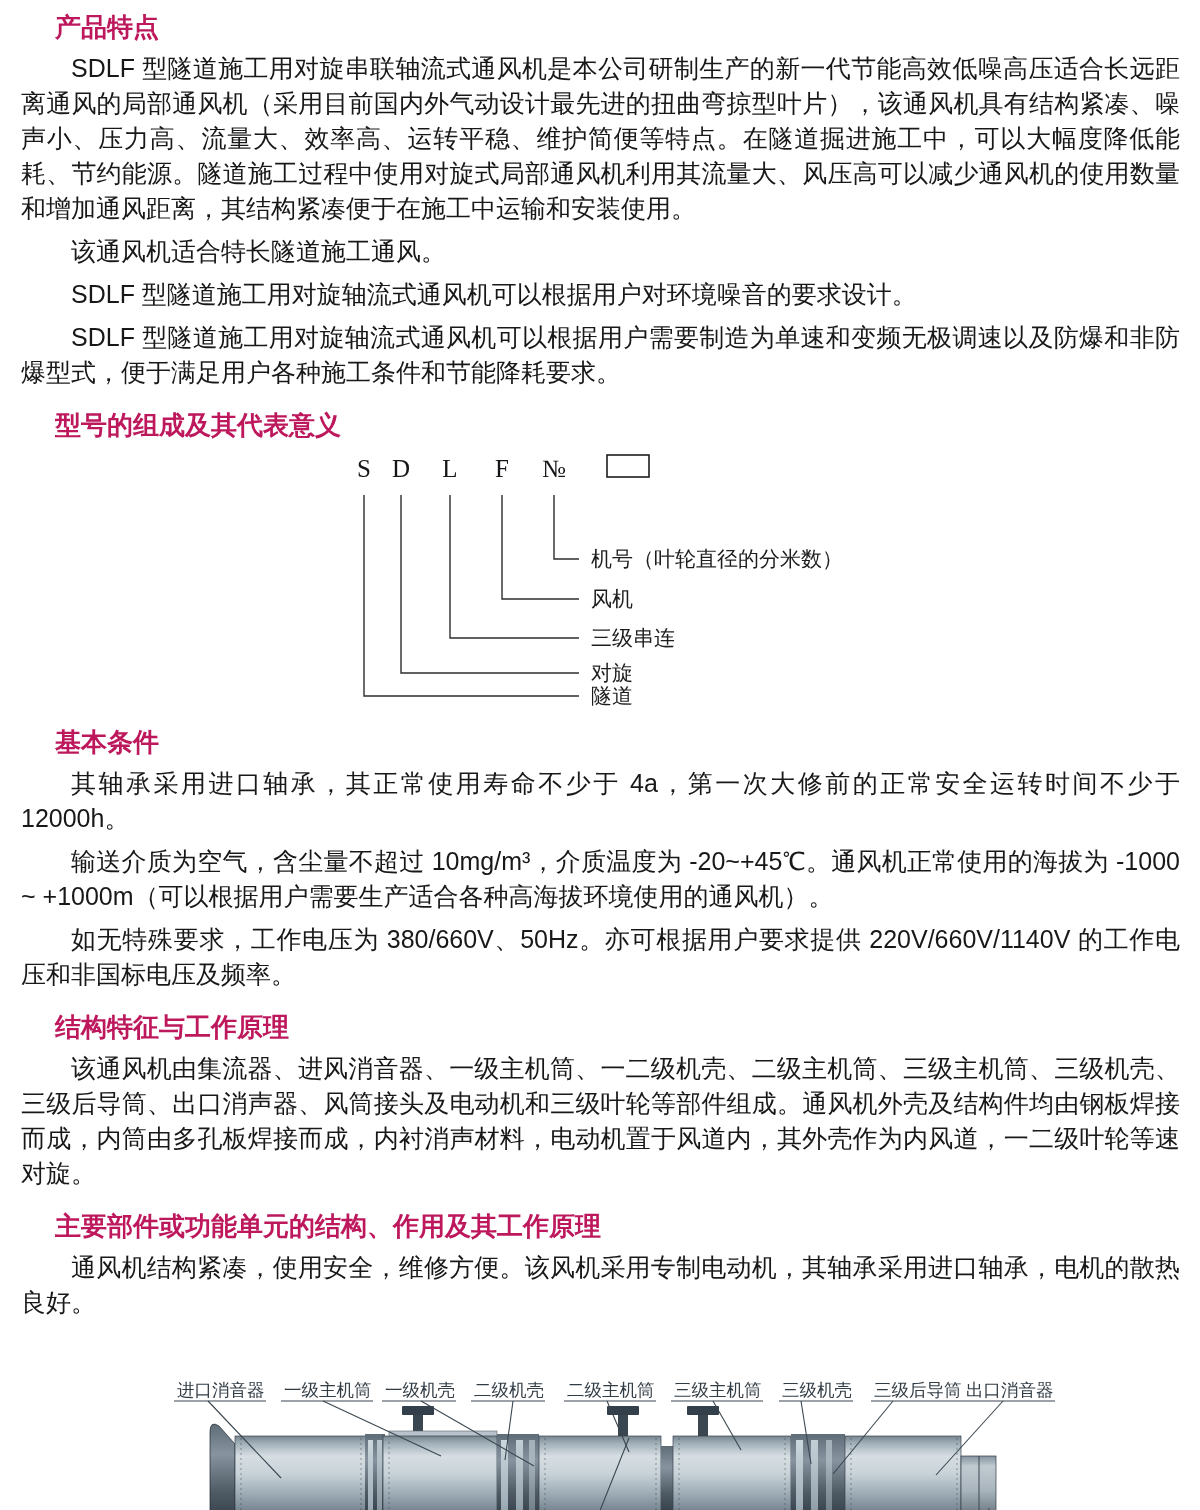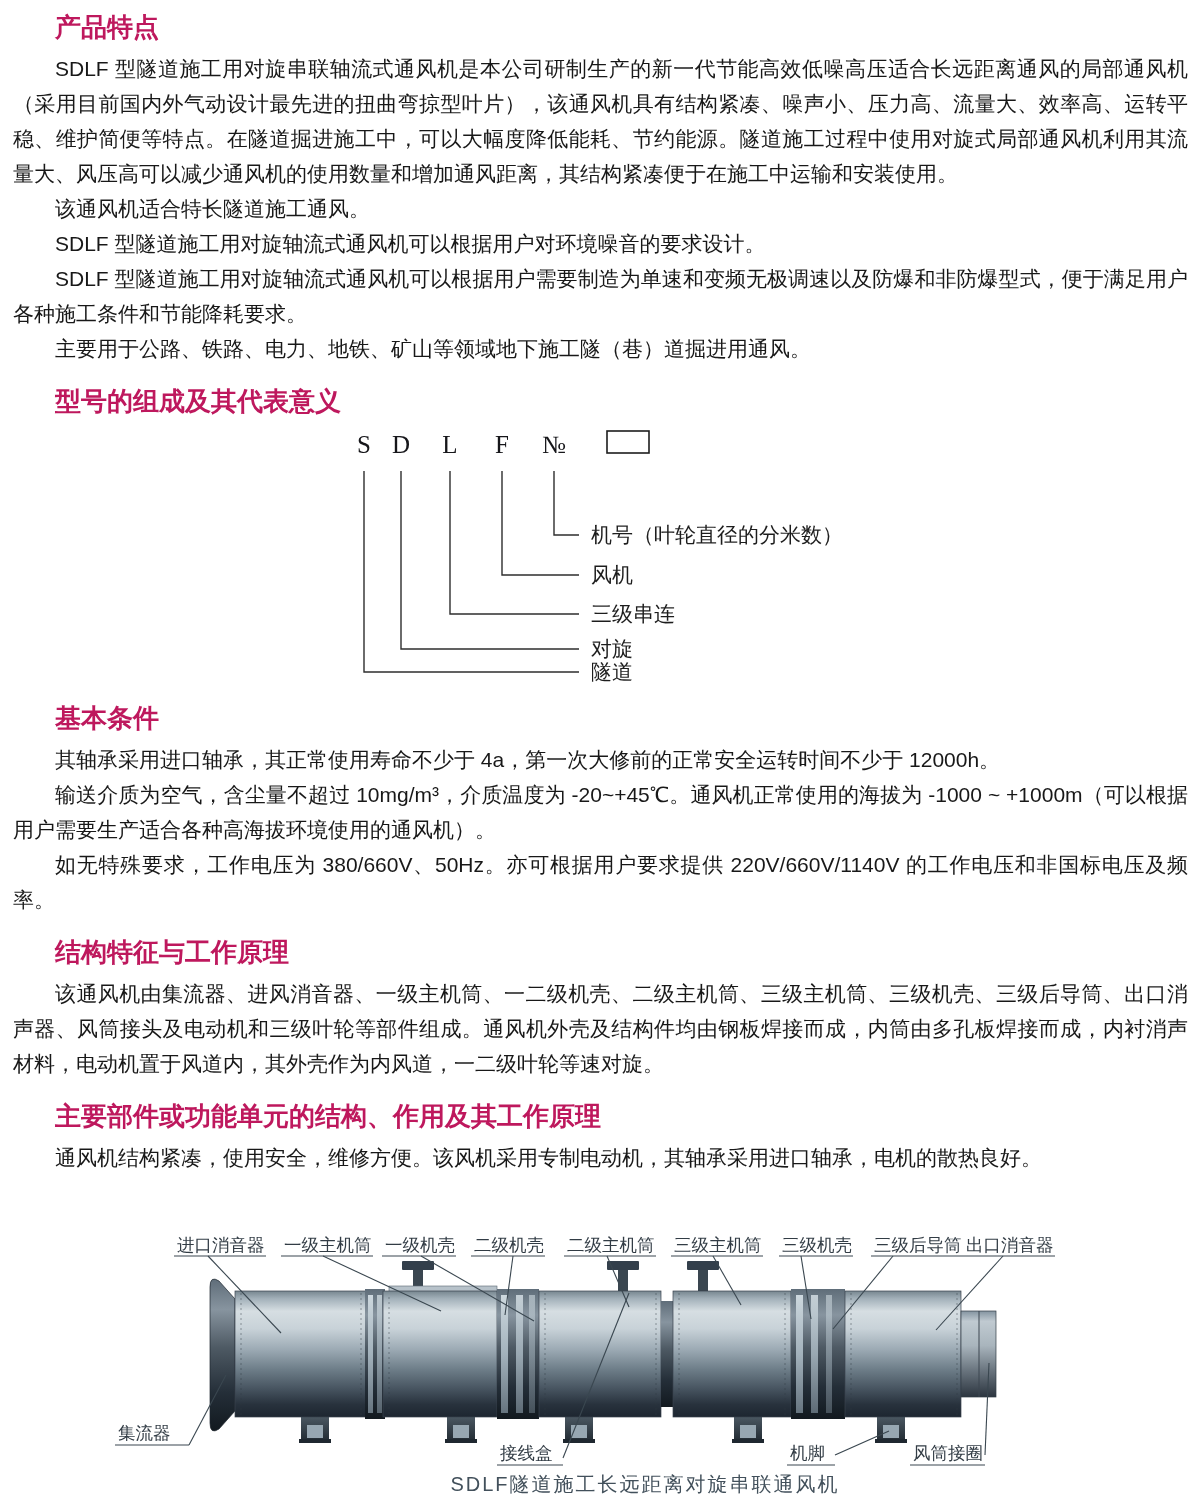--- a/index.html
+++ b/index.html
@@ -1,21 +1,21 @@
 <!DOCTYPE html>
 <html><head>
 <meta charset="utf-8">
 <style>
   html,body{margin:0;padding:0;background:#ffffff;}
   body{width:1200px;font-family:"Liberation Sans",sans-serif;color:#171717;}
   .page{position:relative;width:1200px;min-height:1510px;padding:0;box-sizing:border-box;}
   .inner{padding:10px 12px 20px 13px;}
   h2.sec-heading{font-size:26px;line-height:30px;font-weight:bold;margin:20px 0 9px 42px;color:#be185d;}
   h2.first{margin-top:2px;}
-  p.body-p{font-size:21px;line-height:35px;margin:0;text-align:justify;text-indent:2em;color:#181818;}
+  p.body-p{font-size:25px;line-height:35px;margin:8px;text-align:justify;text-indent:2em;color:#181818;}
   .diagram-block{position:relative;width:1200px;overflow:hidden;}
   .model-block{height:258px;margin-top:4px;}
   .fan-block{height:302px;margin-top:28px;}
   svg{display:block;}
   .md-letter{font-family:"Liberation Serif",serif;font-size:25px;fill:#16161a;}
   .md-label{font-size:21px;fill:#1d1d1d;}
   .fd-label{font-size:17.5px;fill:#323c45;}
   .fd-caption{font-size:20px;fill:#42505b;letter-spacing:2px;}
 </style>
 </head>
@@ -23,21 +23,20 @@
 
 <div class="page">
   <div class="inner">
 
     <h2 class="sec-heading first">产品特点</h2>
     <p class="body-p">SDLF 型隧道施工用对旋串联轴流式通风机是本公司研制生产的新一代节能高效低噪高压适合长远距离通风的局部通风机（采用目前国内外气动设计最先进的扭曲弯掠型叶片），该通风机具有结构紧凑、噪声小、压力高、流量大、效率高、运转平稳、维护简便等特点。在隧道掘进施工中，可以大幅度降低能耗、节约能源。隧道施工过程中使用对旋式局部通风机利用其流量大、风压高可以减少通风机的使用数量和增加通风距离，其结构紧凑便于在施工中运输和安装使用。</p>
     <p class="body-p">该通风机适合特长隧道施工通风。</p>
     <p class="body-p">SDLF 型隧道施工用对旋轴流式通风机可以根据用户对环境噪音的要求设计。</p>
     <p class="body-p">SDLF 型隧道施工用对旋轴流式通风机可以根据用户需要制造为单速和变频无极调速以及防爆和非防爆型式，便于满足用户各种施工条件和节能降耗要求。</p>
 
-    <p class="body-p">主要用于公路、铁路、电力、地铁、矿山等领域地下施工隧（巷）道掘进用通风。</p>
 
     <h2 class="sec-heading">型号的组成及其代表意义</h2>
 
     <div class="diagram-block model-block">
       <svg width="1200" height="258" viewBox="0 0 1200 258">
         <g>
           <text class="md-letter" x="351" y="28" text-anchor="middle">S</text>
           <text class="md-letter" x="388" y="28" text-anchor="middle">D</text>
           <text class="md-letter" x="437" y="28" text-anchor="middle">L</text>
           <text class="md-letter" x="489" y="28" text-anchor="middle">F</text>

